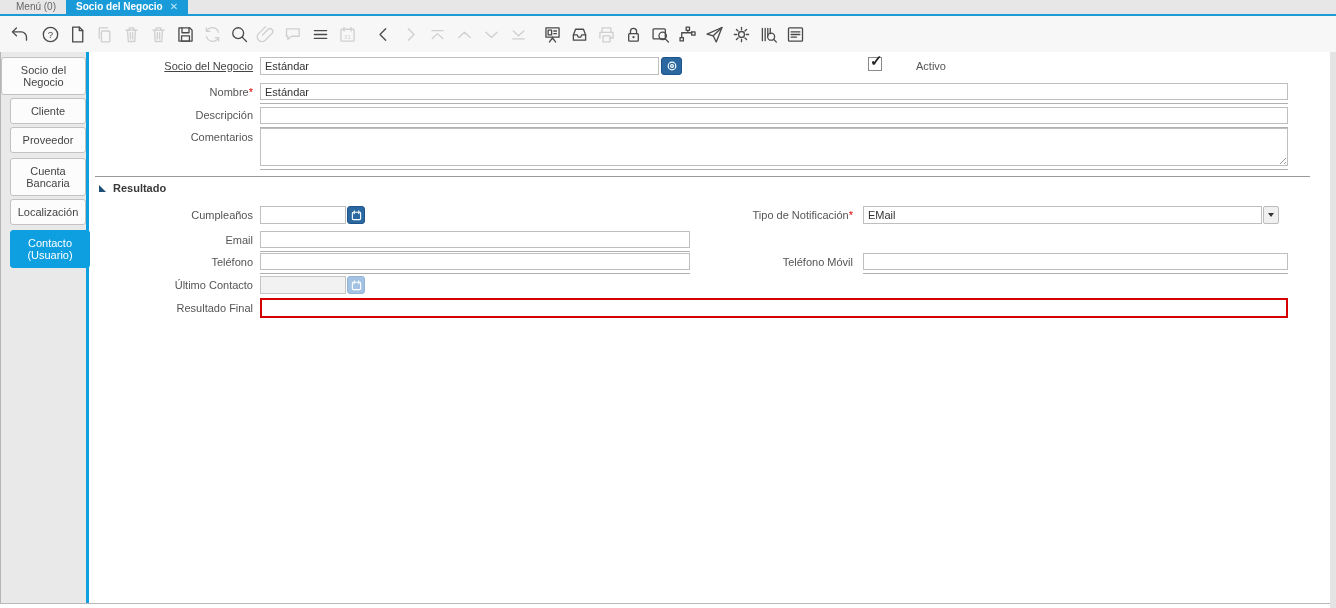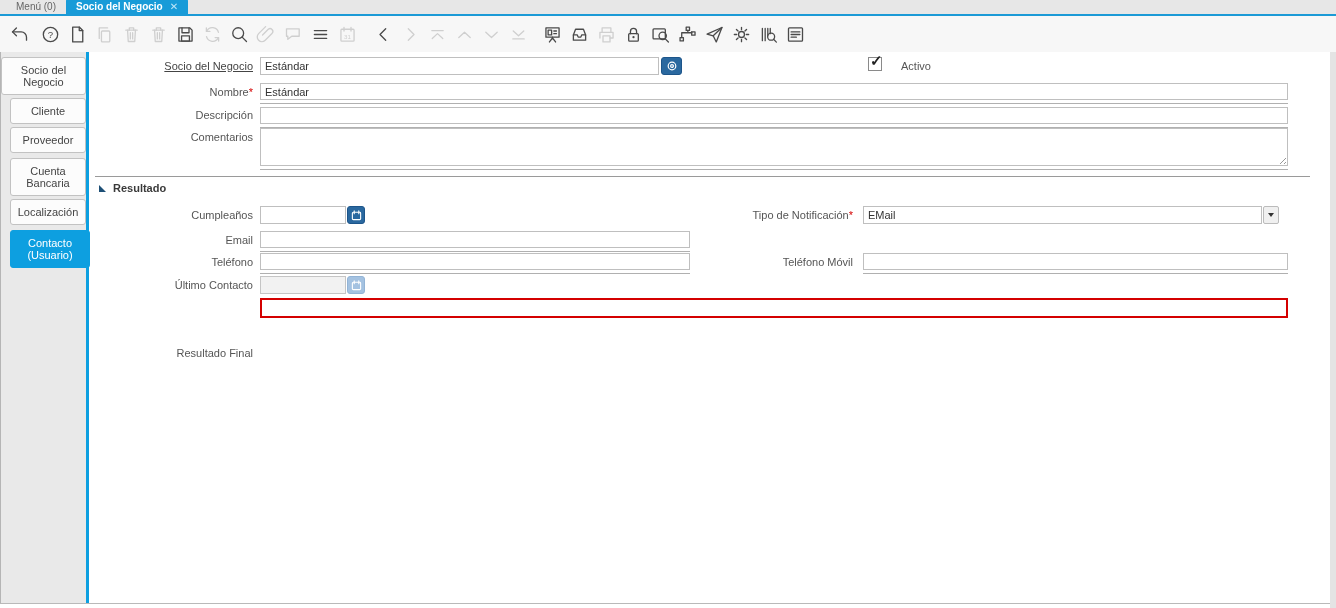--- a/index.html
+++ b/index.html
@@ -288,21 +288,21 @@
     <input class="tin" style="left: 260px; top: 5px; width: 399px; height: 18px;" value="Estándar">
     <div class="btnblue" style="left:661px; top:5px; width:21px; height:18px;">
       <svg width="12" height="12" viewBox="0 0 12 12">
         <circle cx="6" cy="6" r="3.8"></circle>
           <circle cx="6" cy="6" r="1.4"></circle>
       </svg>
     </div>
     <div class="cb" style="left:868px; top:5px;">
       <span>✓</span>
     </div>
-    <div class="lbl" style="left:886px; top:8px; text-align:center; width:60px;">Activo</div>
+    <div class="lbl" style="left:886px; top:8px; text-align:right; width:60px;">Activo</div>
 
     <div class="lbl" style="left:95px; top:34px;"><span>Nombre</span><span class="req">*</span></div>
     <input class="tin" style="left: 260px; top: 31px; width: 1028px; height: 17px;" value="Estándar">
     <div class="uline" style="left:260px; top:51px; width:1028px;"></div>
 
     <div class="lbl" style="left:95px; top:57px;">Descripción</div>
     <input class="tin" style="left: 260px; top: 55px; width: 1028px; height: 17px;" value="">
     <div class="uline" style="left:260px; top:75px; width:1028px;"></div>
 
     <div class="lbl" style="left:95px; top:79px;">Comentarios</div>
@@ -347,16 +347,16 @@
 
     <div class="lbl" style="left:95px; top:227px;">Último Contacto</div>
     <input class="tin dis-in" style="left: 260px; top: 224px; width: 86px; height: 18px;" disabled="" value="">
     <div class="btnblue dis" style="left:347px; top:224px; width:18px; height:18px;">
       <svg width="11" height="11" viewBox="0 0 12 12">
         <rect x="1.5" y="2.5" width="9" height="8" rx="1"></rect>
           <path d="M3.5 1v3 M8.5 1v3"></path>
       </svg>
     </div>
 
-    <div class="lbl" style="left:95px; top:250px;margin-top:45px;">Resultado Final</div>
+    <div class="lbl" style="left:95px; top:250px;">Resultado Final</div>
     <input class="tin err" style="left: 260px; top: 246px; width: 1028px; height: 20px;" value="">
   </div>
 </div>
 
 </body></html>

